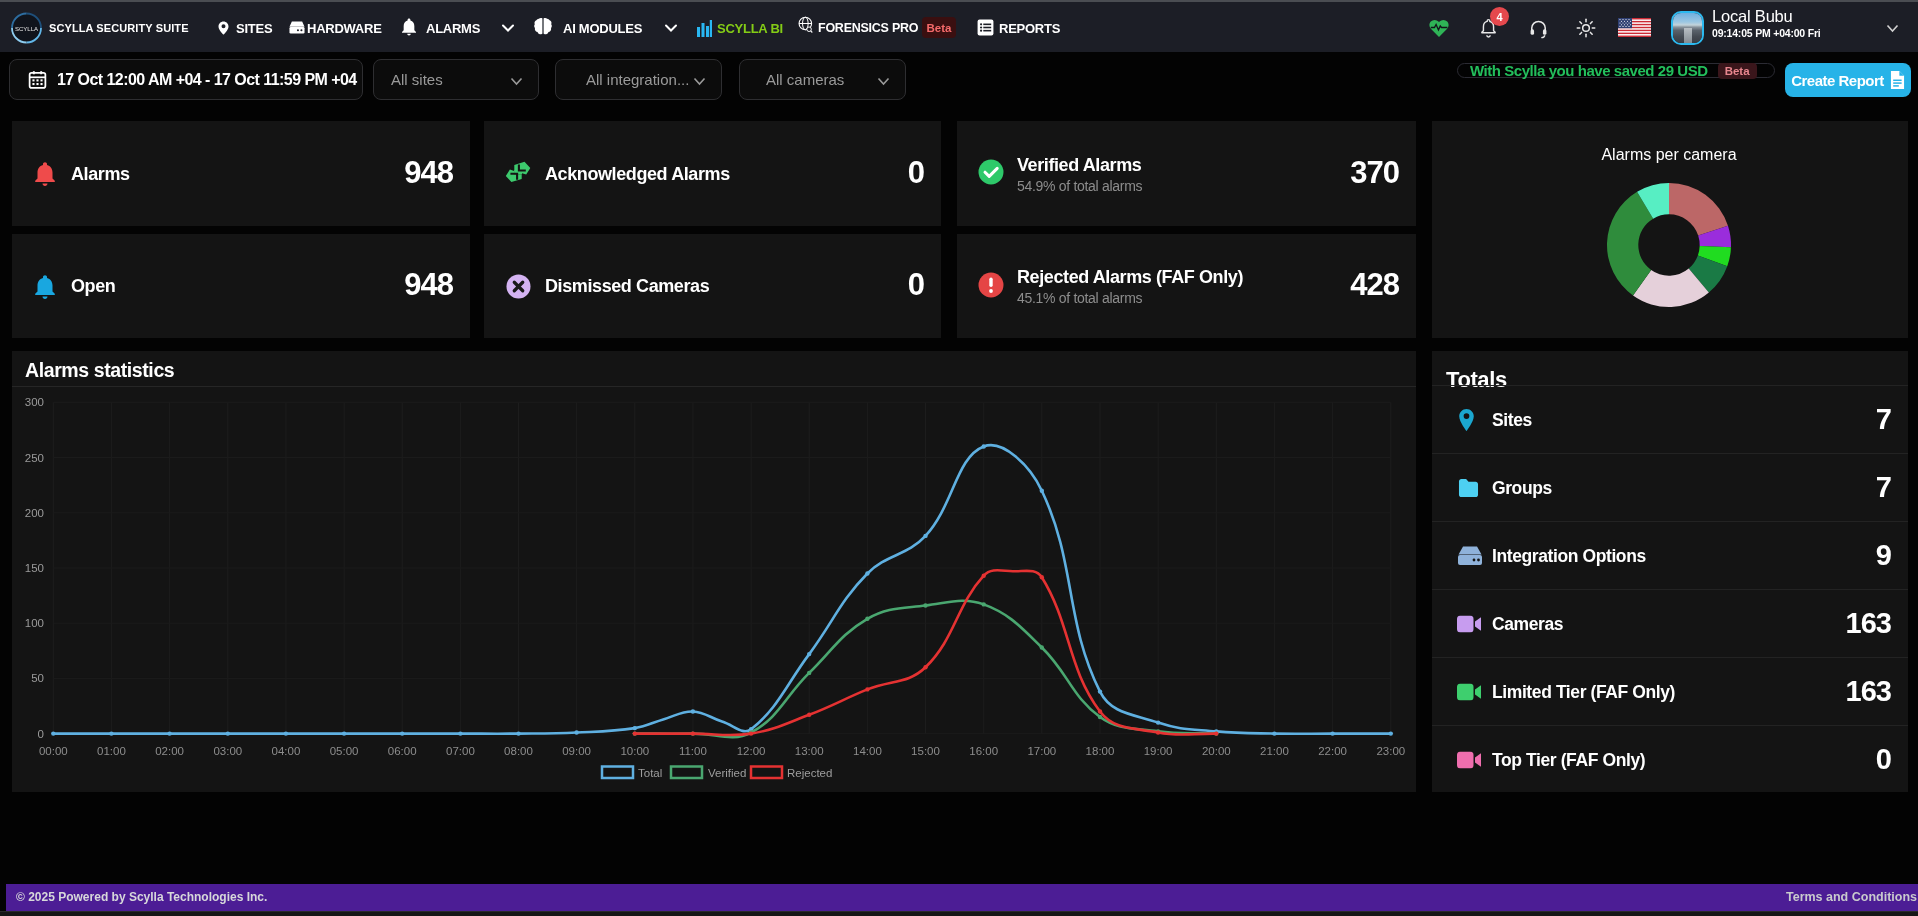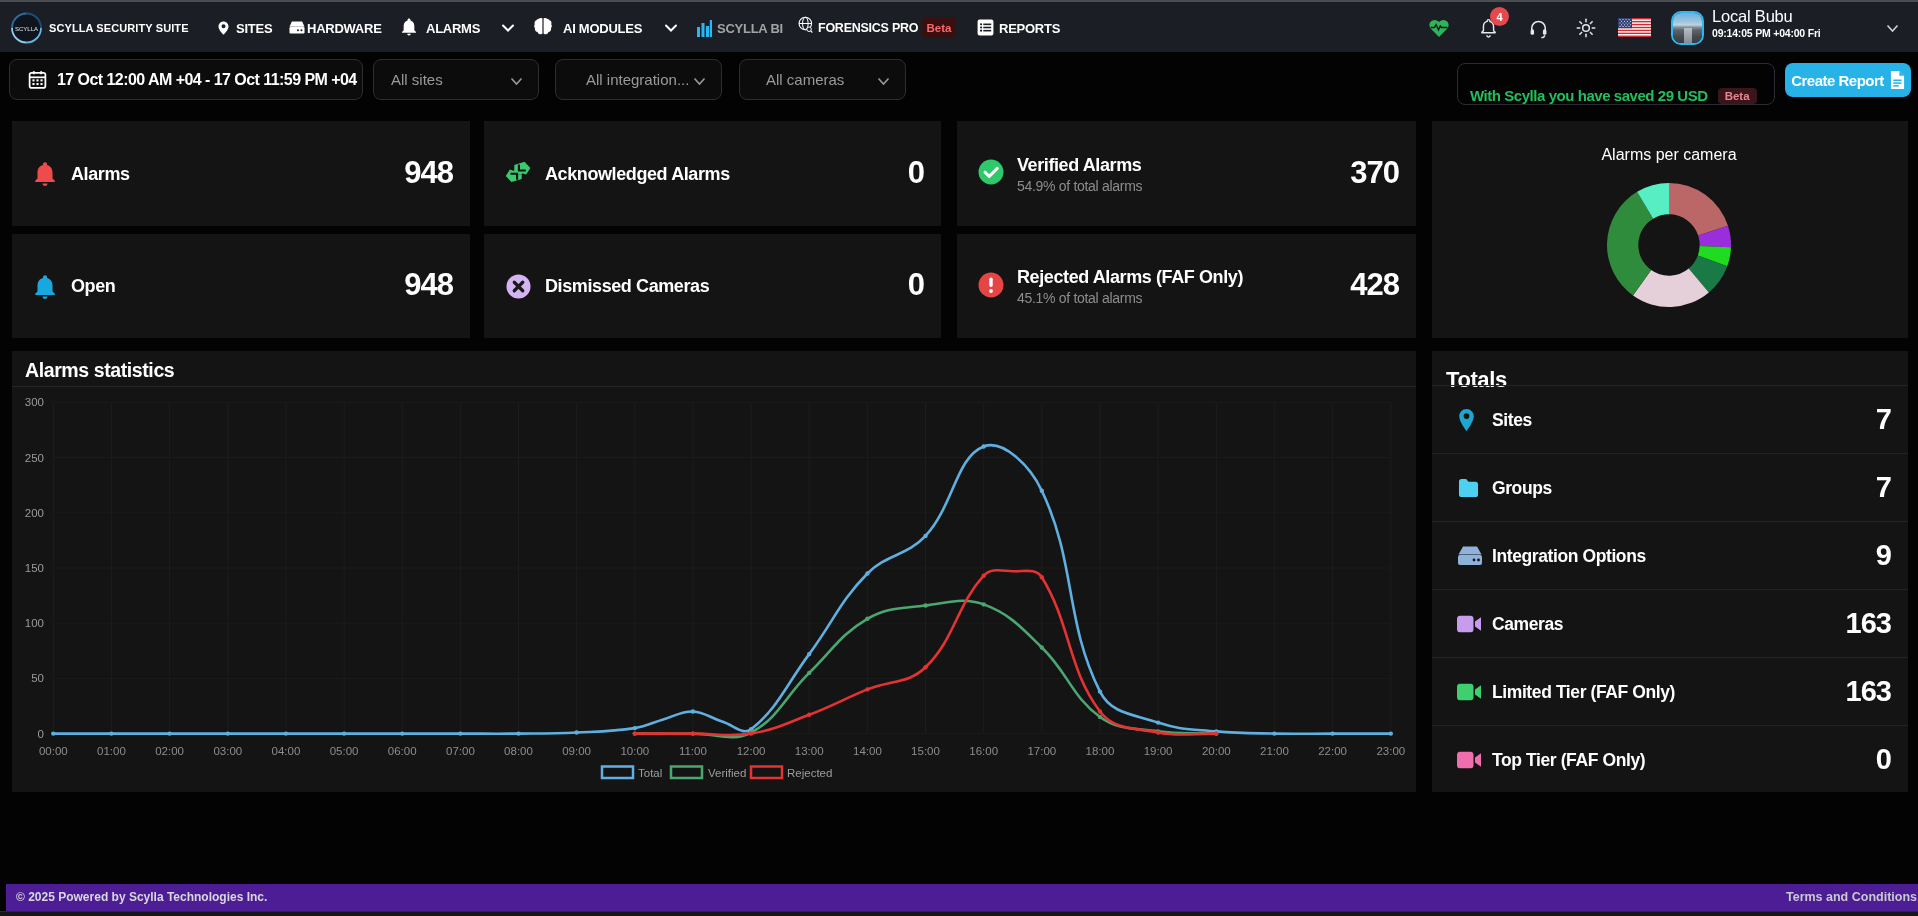--- a/index.html
+++ b/index.html
@@ -72,21 +72,21 @@
   <svg class="abs" style="left:664px;top:21px" width="14" height="10" viewBox="0 0 14 10">
       <path d="M2 2.5 7 7.5 12 2.5" stroke="#fff" stroke-width="2" fill="none" stroke-linecap="round"></path>
     </svg>
 
   <svg class="abs" style="left:697px;top:17px" width="15" height="18" viewBox="0 0 15 18">
     <rect x="0" y="8" width="3" height="10" fill="#29b7f2"></rect>
     <rect x="4.5" y="4" width="3" height="14" fill="#29b7f2"></rect>
     <rect x="9" y="7" width="3" height="11" fill="#29b7f2"></rect>
     <rect x="12.8" y="1" width="2.2" height="17" fill="#29b7f2"></rect>
   </svg>
-  <div class="nitem" style="left:717px;color:#a3a3a3">SCYLLA BI</div>
+  <div class="nitem" style="left:717px;color:#84cc16">SCYLLA BI</div>
 
   <svg class="abs" style="left:798px;top:14px" width="16" height="19" viewBox="0 0 24 28">
     <circle cx="11" cy="11" r="9.4" fill="none" stroke="#fff" stroke-width="1.7"></circle>
     <ellipse cx="11" cy="11" rx="4.2" ry="9.4" fill="none" stroke="#fff" stroke-width="1.5"></ellipse>
     <line x1="1.6" y1="11" x2="20.4" y2="11" stroke="#fff" stroke-width="1.5"></line>
     <circle cx="16.6" cy="19.6" r="3.4" fill="#1c1e26" stroke="#fff" stroke-width="1.5"></circle>
     <line x1="19" y1="22" x2="21.5" y2="24.5" stroke="#fff" stroke-width="1.6"></line>
   </svg>
   <div class="nitem" style="left:818px;font-size:12.5px">FORENSICS PRO</div>
   <div class="abs" style="left:922px;top:15px;width:34px;height:21px;background:#3a0f10;border-radius:4px;
@@ -204,22 +204,22 @@
 <div class="fbtn" style="left:555px;width:167px;padding-left:30px">All integration...
   <svg class="abs" style="right:15px;top:17px" width="13" height="9" viewBox="0 0 13 9">
       <path d="M1.5 1.5 6.5 7 11.5 1.5" stroke="#9a9a9a" stroke-width="1.6" fill="none"></path>
     </svg>
 </div>
 <div class="fbtn" style="left:739px;width:167px;padding-left:26px">All cameras
   <svg class="abs" style="right:15px;top:17px" width="13" height="9" viewBox="0 0 13 9">
       <path d="M1.5 1.5 6.5 7 11.5 1.5" stroke="#9a9a9a" stroke-width="1.6" fill="none"></path>
     </svg>
 </div>
-<div class="abs" style="left:1457px;top:63px;width:318px;height:42px;border:1px solid #2b2b33;border-radius:8px;
-     display:flex;align-items:flex-end">
+<div class="abs" style="left:1457px;top:63px;width:318px;height:15px;border:1px solid #2b2b33;border-radius:8px;
+     display:flex;align-items:center">
   <span style="margin-left:12px;color:#23bf5c;font-weight:bold;font-size:15px;letter-spacing:-0.45px;white-space:nowrap">With Scylla you have saved 29 USD</span>
   <span style="margin-left:10px;background:#3a161b;color:#e8868e;font-weight:bold;font-size:11.5px;border-radius:4px;
        padding:2px 7px">Beta</span>
 </div>
 <div class="abs" style="left:1785px;top:63px;width:126px;height:34px;background:#27b3e8;border-radius:8px;
      display:flex;align-items:center;justify-content:center">
   <span style="color:#fff;font-weight:bold;font-size:15px;letter-spacing:-0.5px">Create Report</span>
   <svg style="margin-left:6px" width="15" height="18" viewBox="0 0 16 19">
     <path d="M1 0 H10 L15 5 V19 H1 Z" fill="#fff"></path>
     <path d="M10 0 L15 5 H10 Z" fill="#27b3e8"></path>

